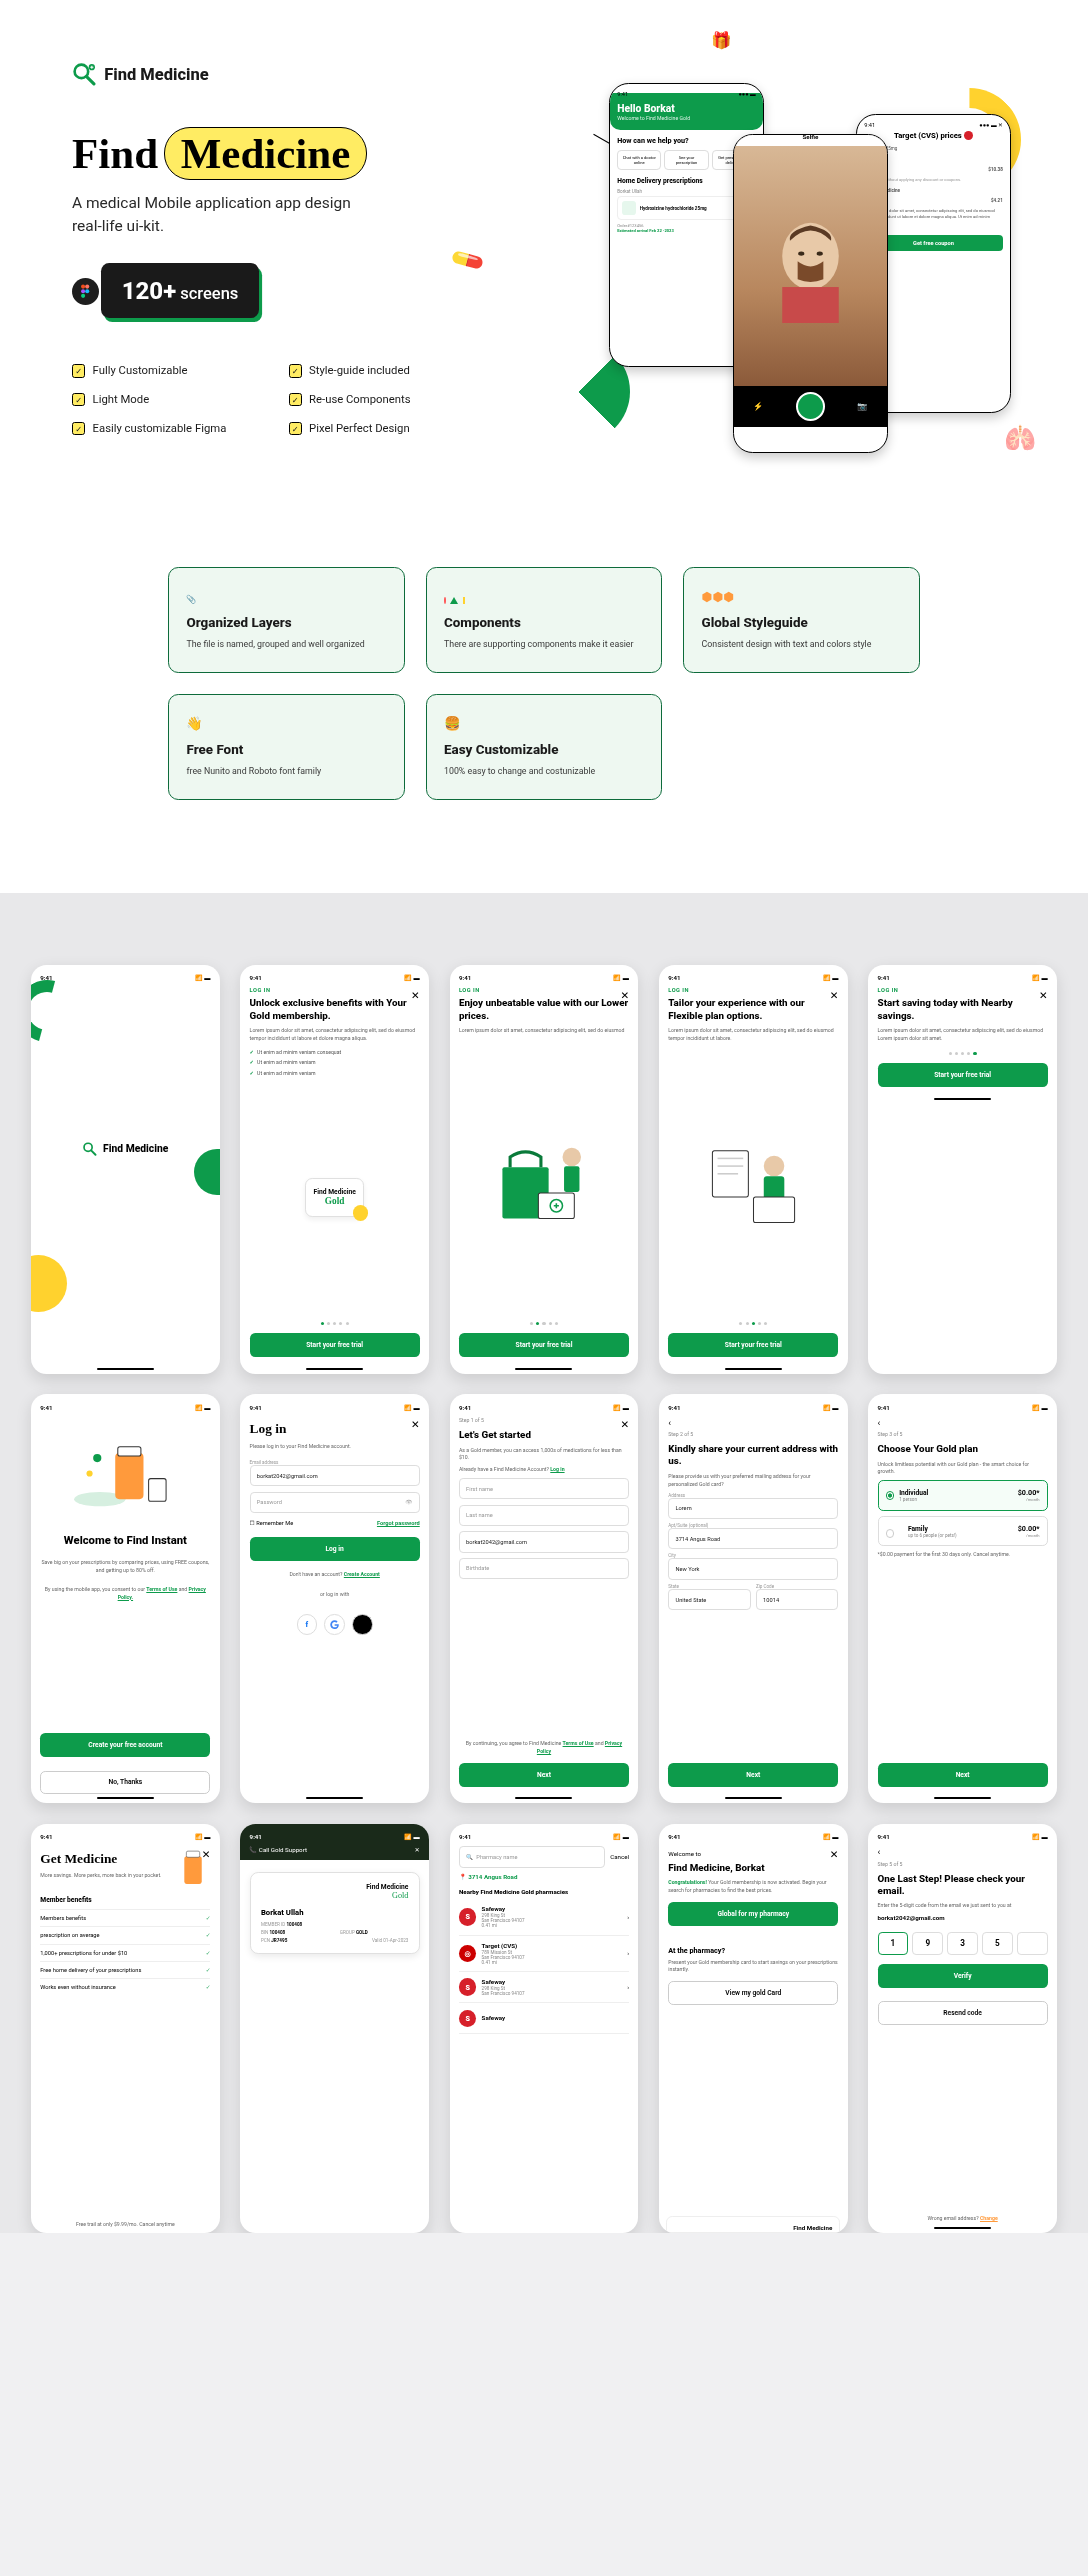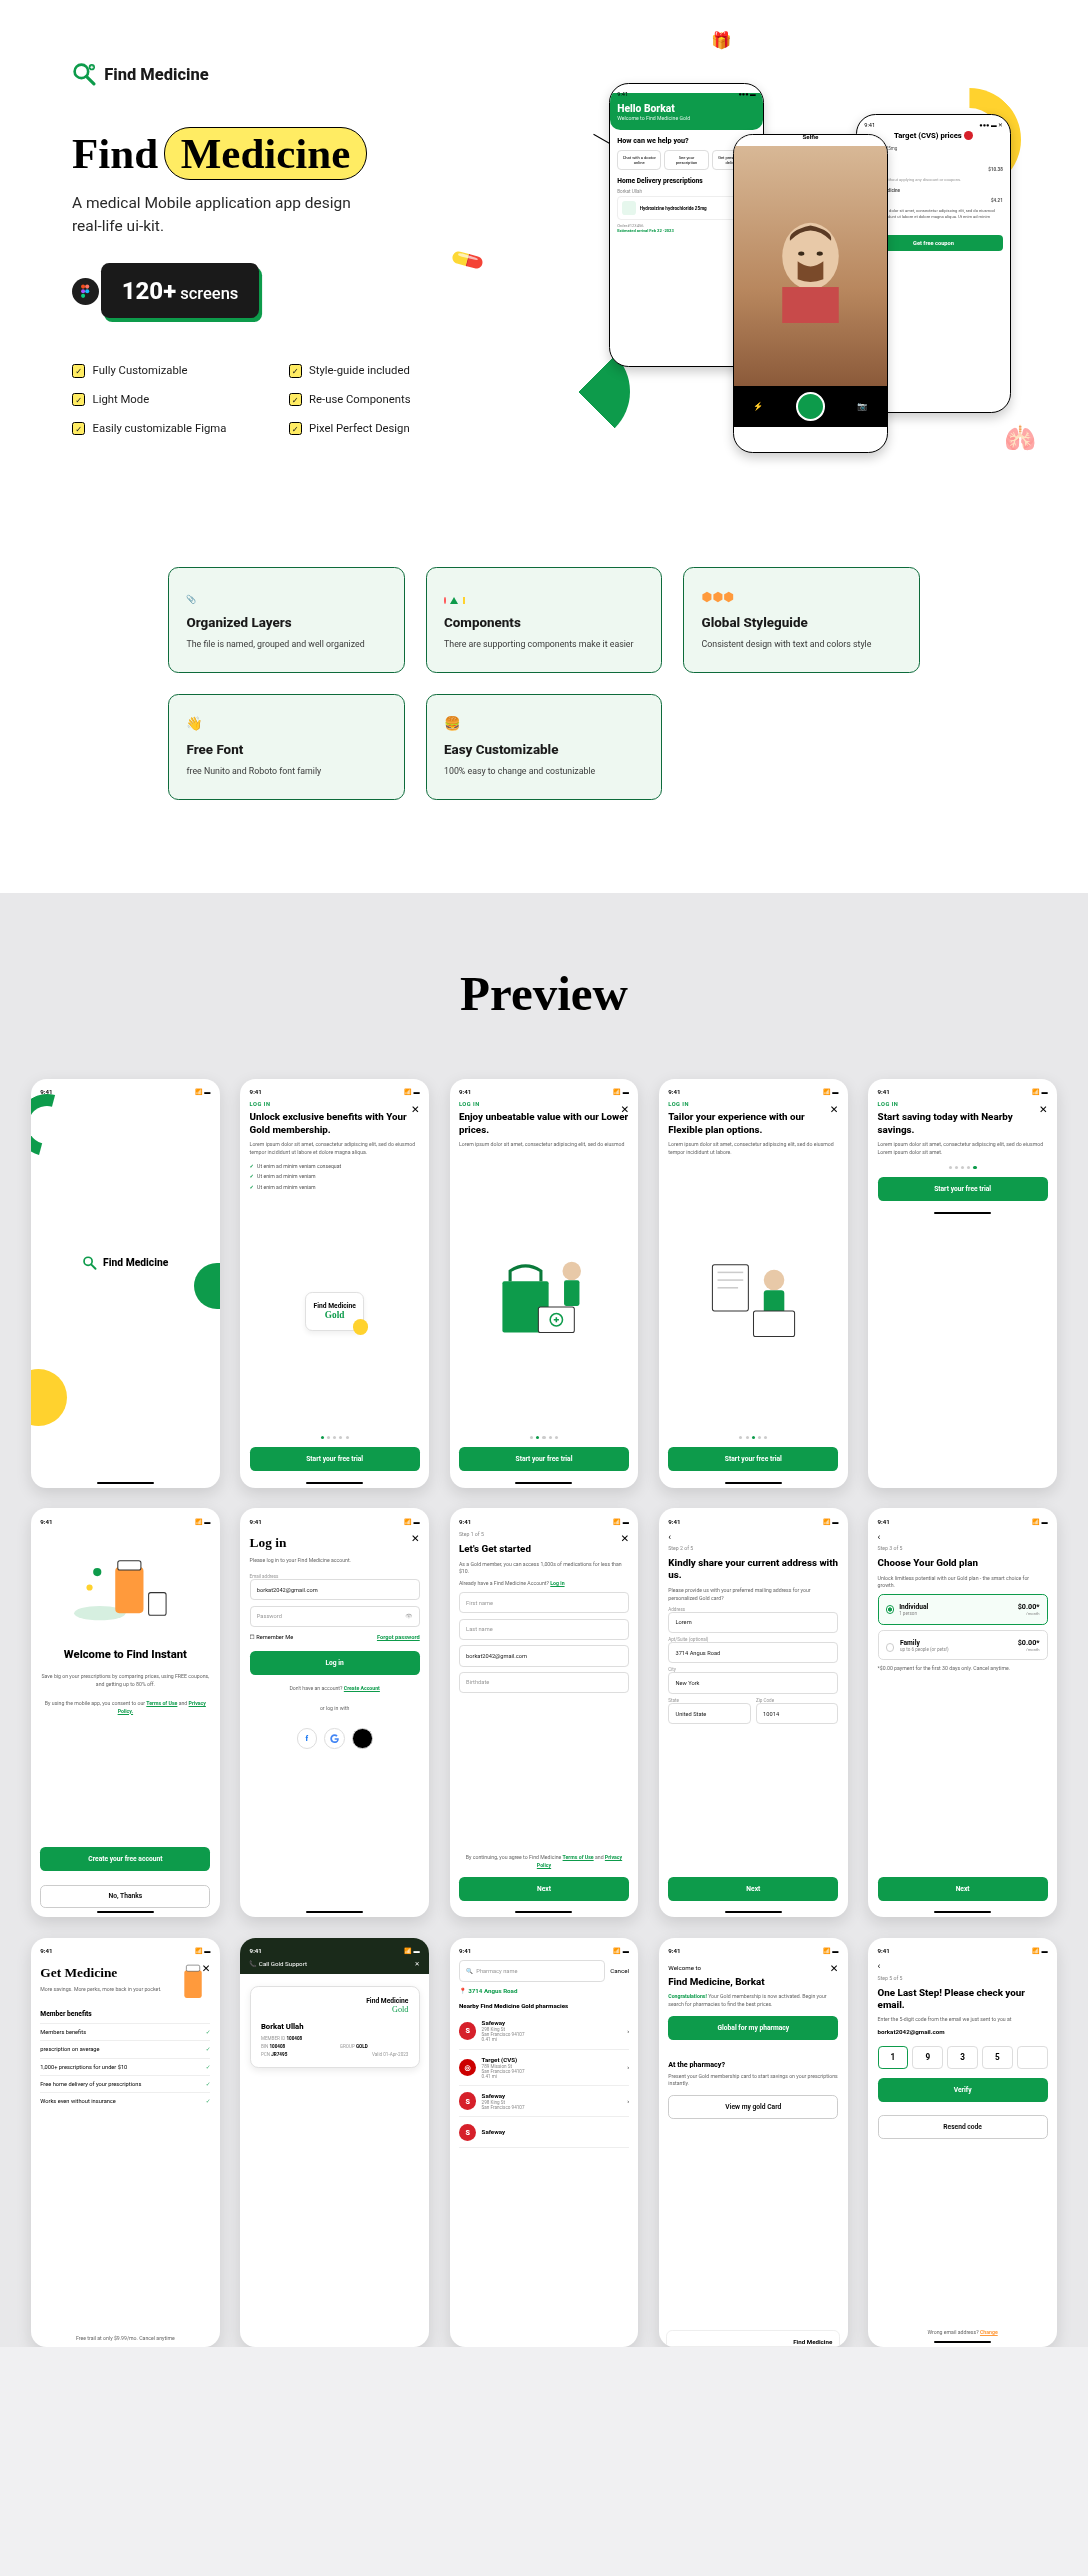--- a/index.html
+++ b/index.html
@@ -304,21 +304,20 @@
     </div>
     <div class="card">
       <div class="card-ico" style="font-size:13.4px">🍔</div>
       <h3>Easy Customizable</h3>
         <p>100% easy to change and costunizable</p>
     </div>
   </section>
 </div>
 
 <div class="preview-wrapper">
-  <h2 class="preview-title">Preview</h2>
 
   <div class="grid">
 
     <div class="scr">
       <div class="scr-status">
           <span>9:41</span>
           <span>📶 ▬</span>
         </div>
       <div class="splash-arc"></div>
       <div class="splash-circ"></div>
@@ -569,21 +568,21 @@
         <div style="display:flex;gap:5.2px;align-items:center">
             <div class="r"></div>
             <div>
               <div style="font-weight:700;font-size:6.7px">Individual</div>
               <div style="font-size:4.6px;color:#888">1 person</div>
             </div>
           </div>
         <div style="text-align:right"><b style="font-size:7.2px">$0.00*</b><div style="font-size:4.1px;color:#888">/month</div></div>
       </div>
       <div class="plan-opt">
-        <div style="display:flex;gap:6px;align-items:flex-end">
+        <div style="display:flex;gap:14px;align-items:flex-end">
             <div class="r"></div>
             <div>
               <div style="font-weight:700;font-size:6.7px">Family</div>
               <div style="font-size:4.6px;color:#888">up to 6 people (or pets!)</div>
             </div>
           </div>
         <div style="text-align:right"><b style="font-size:7.2px">$0.00*</b><div style="font-size:4.1px;color:#888">/month</div></div>
       </div>
       <p class="sm">*$0.00 payment for the first 30 days only. Cancel anytime.</p>
       <div style="flex:1"></div>

